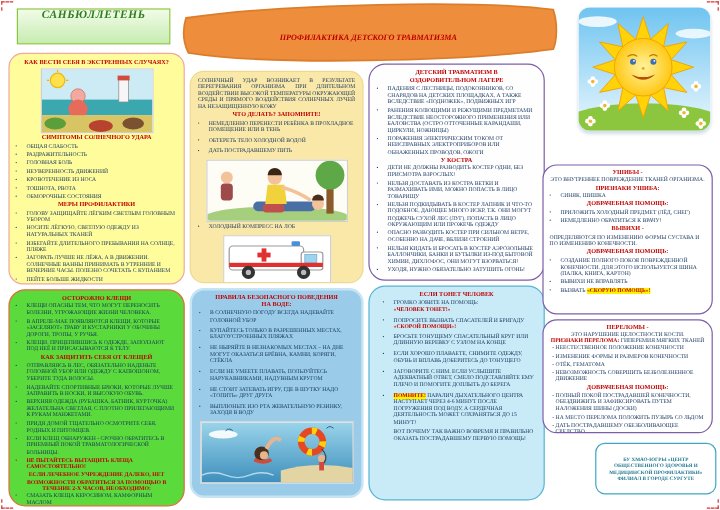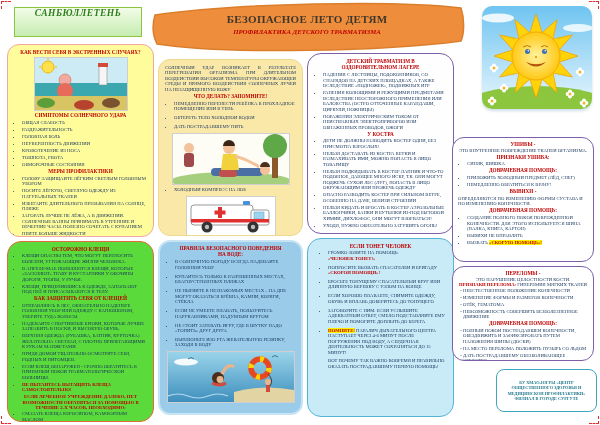--- a/index.html
+++ b/index.html
@@ -61,21 +61,20 @@
 <div class="crop" id="cr4"></div>
 
 <div class="panel" id="badge">
   <span>САНБЮЛЛЕТЕНЬ</span>
 </div>
 
 <div class="panel" id="banner">
   <svg width="320" height="57" viewBox="0 0 320 57">
     <path d="M8,18 C90,6 250,3 314,11 C318,23 317,37 314,44 C240,54 80,58 10,47 C5,37 5,28 8,18 Z" fill="#EE8E3C" stroke="#DB7E2B" stroke-width="1.5"></path>
   </svg>
-  <div class="bt">БЕЗОПАСНОЕ ЛЕТО ДЕТЯМ</div>
   <div class="bs">ПРОФИЛАКТИКА ДЕТСКОГО ТРАВМАТИЗМА</div>
 </div>
 
 <div class="panel" id="sunimg">
   <svg width="110" height="103" viewBox="0 0 110 103">
     <defs>
       <linearGradient id="sky" x1="0" y1="0" x2="0" y2="1">
         <stop offset="0" stop-color="#6FC4F0"></stop>
           <stop offset="1" stop-color="#EAF7FE"></stop>
       </linearGradient>

